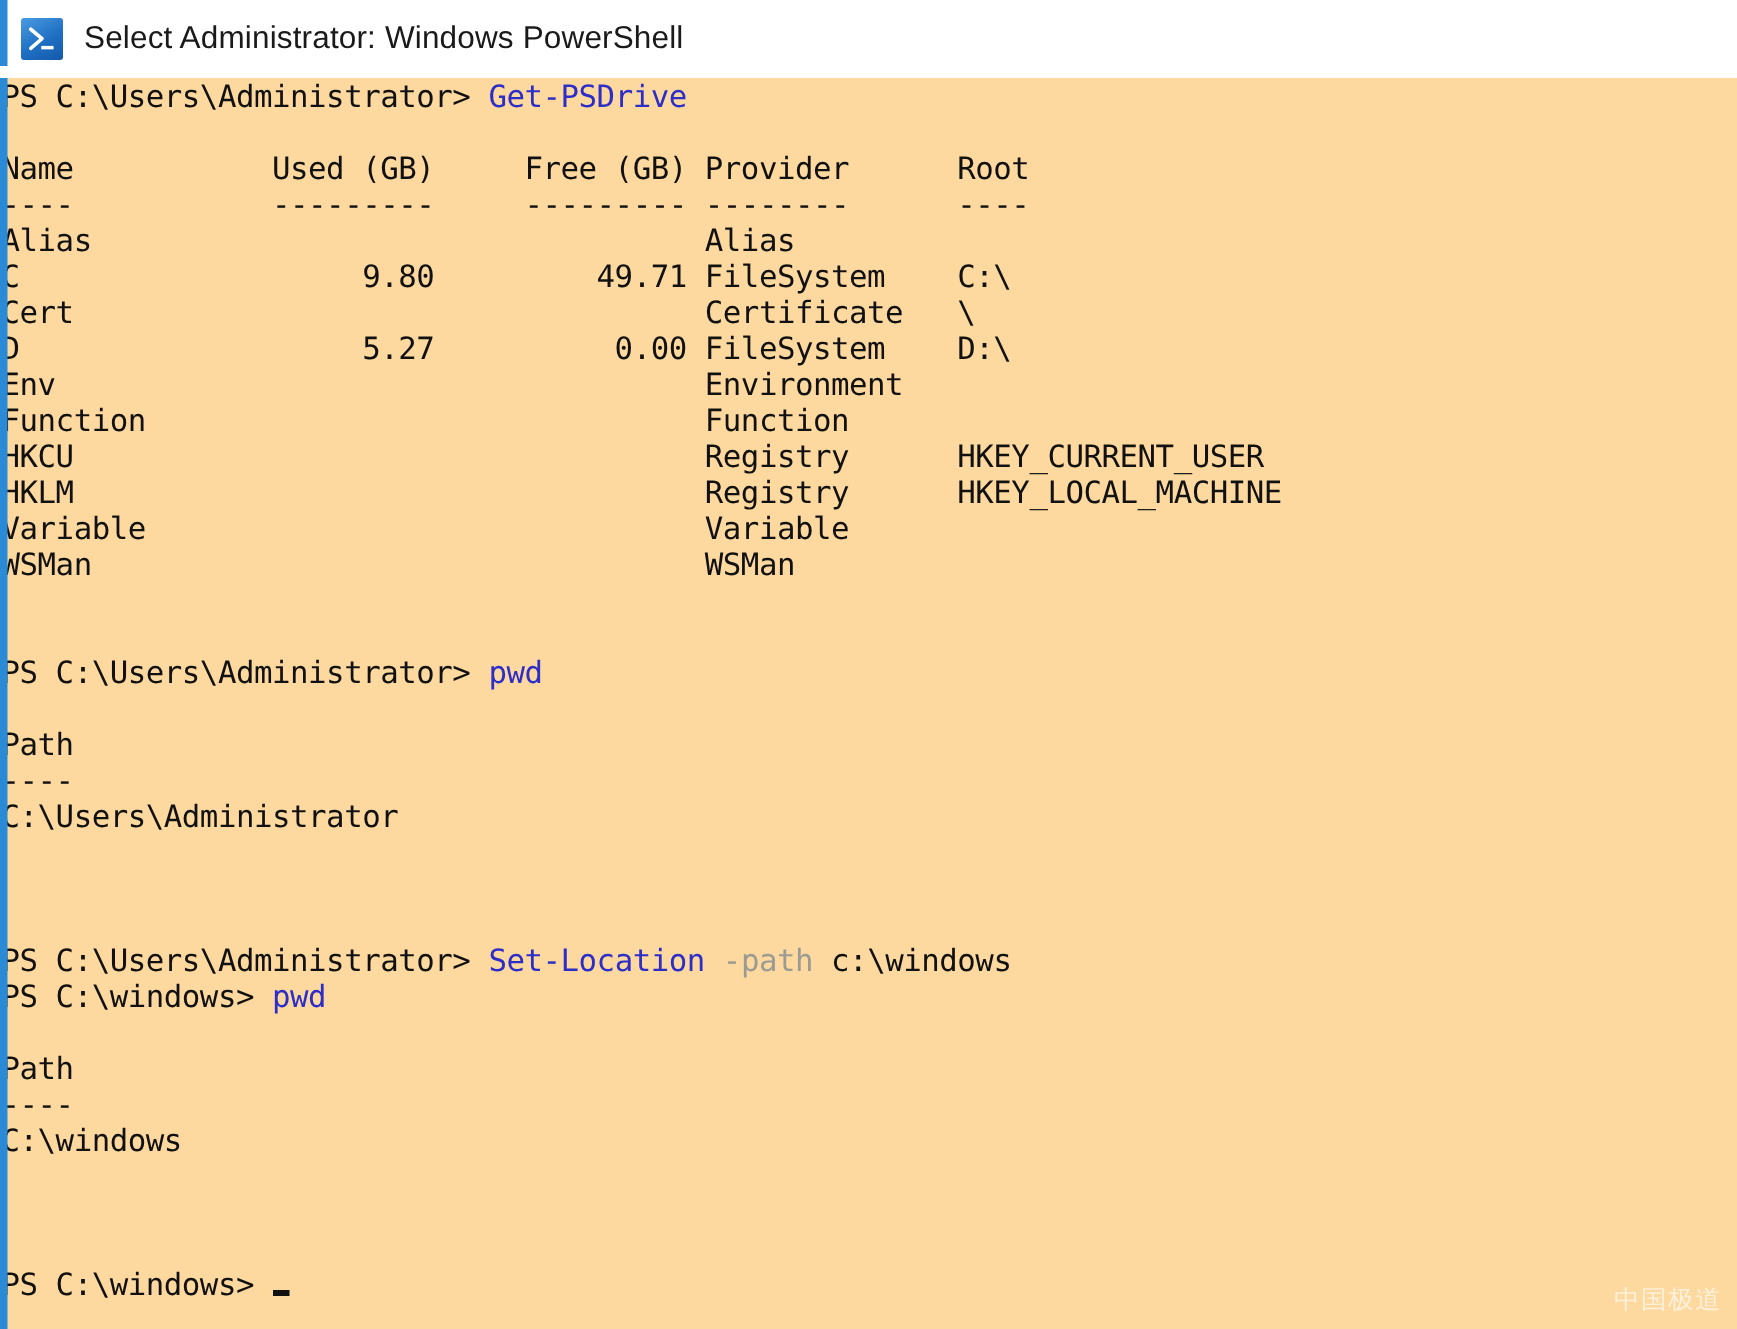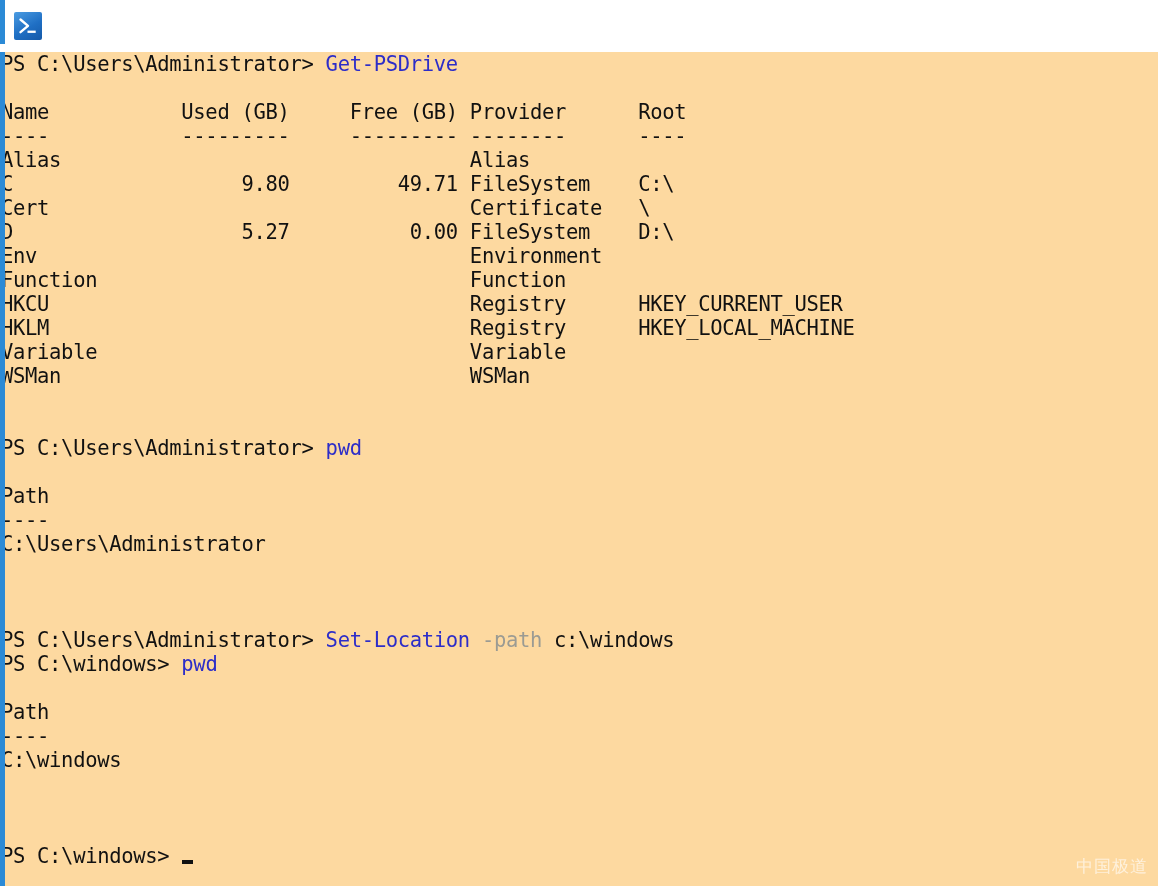--- a/index.html
+++ b/index.html
@@ -132,20 +132,21 @@
 <div id="window">
 
   <div id="titlebar">
     <div id="title-icon">
       <svg viewBox="0 0 28 28" xmlns="http://www.w3.org/2000/svg">
         <rect x="0" y="0" width="28" height="28" fill="none"></rect>
         <path d="M6.5 7.5 L14 13.8 L6.5 20.2" fill="none" stroke="#ffffff" stroke-width="2.4" stroke-linecap="round" stroke-linejoin="round"></path>
         <rect x="13.5" y="18.6" width="8.2" height="2.3" fill="#ffffff"></rect>
       </svg>
     </div>
+    <div id="title-text">Select Administrator: Windows PowerShell</div>
   </div>
 
   <div id="left-edge-top"></div>
 
   <div id="console">
     <div id="left-edge"></div>
     <div id="console-text"><span class="ln"><span class="plain">PS C:\Users\Administrator&gt; </span><span class="cmd">Get-PSDrive</span><span class="plain"></span></span><span class="ln"><span class="plain"></span></span><span class="ln"><span class="plain">Name           Used (GB)     Free (GB) Provider      Root</span></span><span class="ln"><span class="plain">----           ---------     --------- --------      ----</span></span><span class="ln"><span class="plain">Alias                                  Alias</span></span><span class="ln"><span class="plain">C                   9.80         49.71 FileSystem    C:\</span></span><span class="ln"><span class="plain">Cert                                   Certificate   \</span></span><span class="ln"><span class="plain">D                   5.27          0.00 FileSystem    D:\</span></span><span class="ln"><span class="plain">Env                                    Environment</span></span><span class="ln"><span class="plain">Function                               Function</span></span><span class="ln"><span class="plain">HKCU                                   Registry      HKEY_CURRENT_USER</span></span><span class="ln"><span class="plain">HKLM                                   Registry      HKEY_LOCAL_MACHINE</span></span><span class="ln"><span class="plain">Variable                               Variable</span></span><span class="ln"><span class="plain">WSMan                                  WSMan</span></span><span class="ln"><span class="plain"></span></span><span class="ln"><span class="plain"></span></span><span class="ln"><span class="plain">PS C:\Users\Administrator&gt; </span><span class="cmd">pwd</span><span class="plain"></span></span><span class="ln"><span class="plain"></span></span><span class="ln"><span class="plain">Path</span></span><span class="ln"><span class="plain">----</span></span><span class="ln"><span class="plain">C:\Users\Administrator</span></span><span class="ln"><span class="plain"></span></span><span class="ln"><span class="plain"></span></span><span class="ln"><span class="plain"></span></span><span class="ln"><span class="plain">PS C:\Users\Administrator&gt; </span><span class="cmd">Set-Location</span><span class="plain"> </span><span class="param">-path</span><span class="plain"> c:\windows</span></span><span class="ln"><span class="plain">PS C:\windows&gt; </span><span class="cmd">pwd</span><span class="plain"></span></span><span class="ln"><span class="plain"></span></span><span class="ln"><span class="plain">Path</span></span><span class="ln"><span class="plain">----</span></span><span class="ln"><span class="plain">C:\windows</span></span><span class="ln"><span class="plain"></span></span><span class="ln"><span class="plain"></span></span><span class="ln"><span class="plain"></span></span><span class="ln"><span class="plain">PS C:\windows&gt; </span><span class="cursor"></span><span class="plain"></span></span></div>
     <div id="watermark">中国极道</div>
   </div>
 

